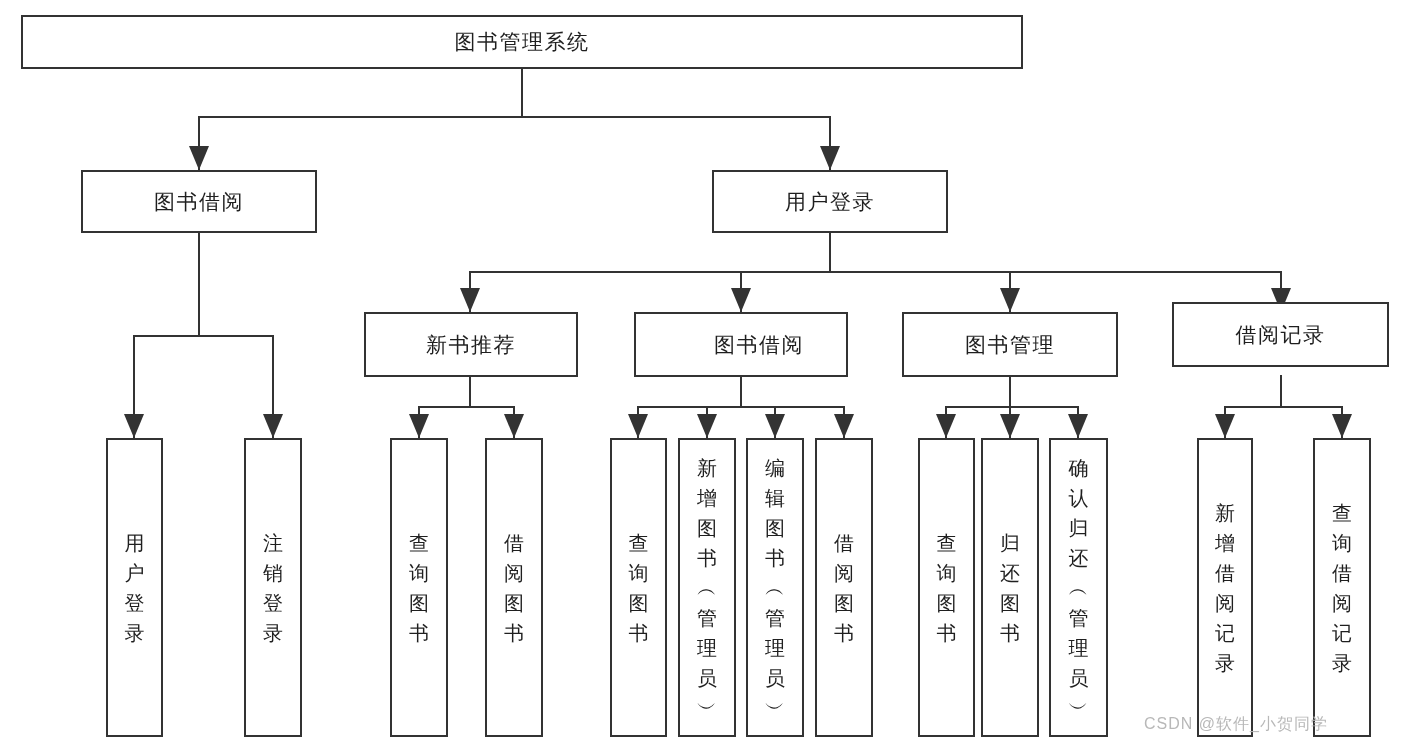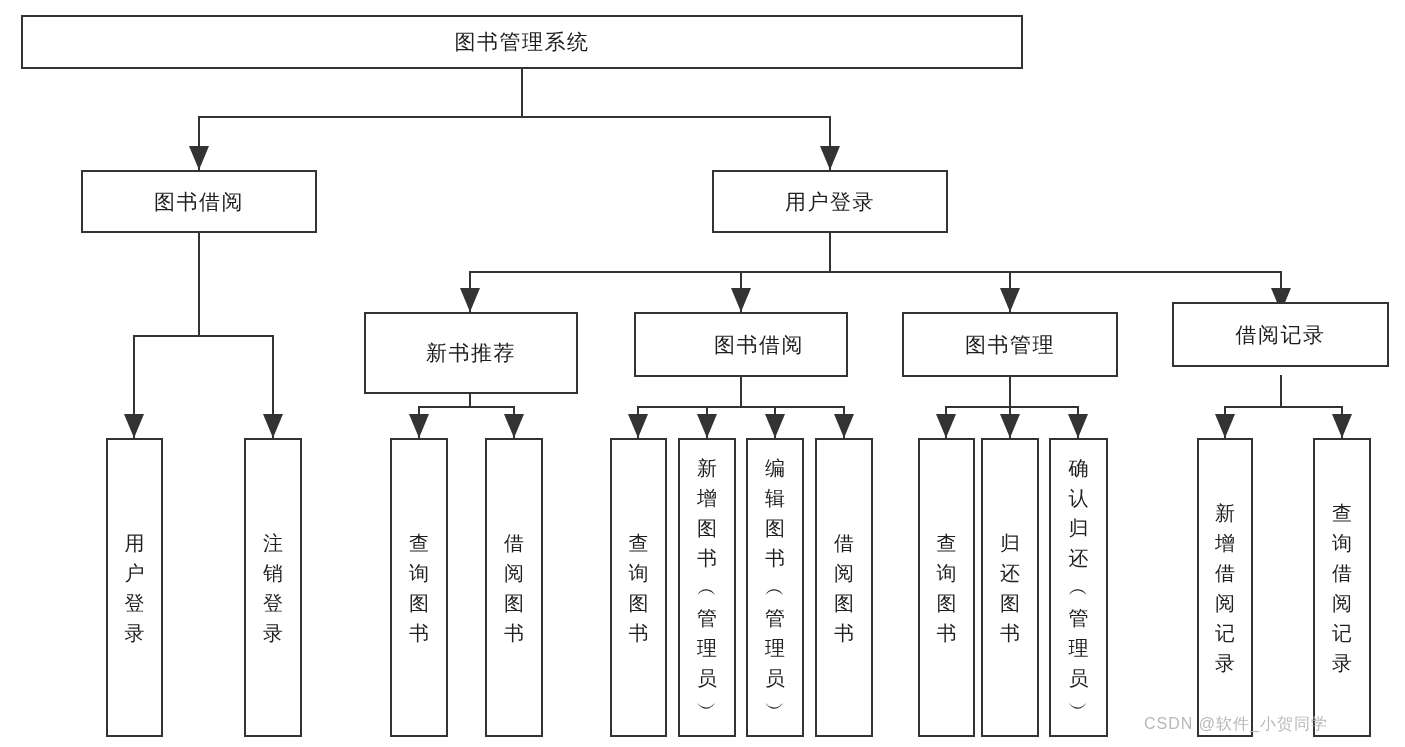--- a/index.html
+++ b/index.html
@@ -78,21 +78,21 @@
     <span class="hlabel">图书管理系统</span>
   </div>
 
   <div class="box" style="left:81px; top:170px; width:236px; height:63px;">
     <span class="hlabel">图书借阅</span>
   </div>
   <div class="box" style="left:712px; top:170px; width:236px; height:63px;">
     <span class="hlabel">用户登录</span>
   </div>
 
-  <div class="box" style="left:364px; top:312px; width:214px; height:82px;align-items:center;">
+  <div class="box" style="left:364px; top:312px; width:214px; height:65px;align-items:center;">
     <span class="hlabel">新书推荐</span>
   </div>
   <div class="box" style="left:634px; top:312px; width:214px; height:65px;padding-left:36px;">
     <span class="hlabel">图书借阅</span>
   </div>
   <div class="box" style="left:902px; top:312px; width:216px; height:65px;">
     <span class="hlabel">图书管理</span>
   </div>
   <div class="box" style="left:1172px; top:302px; width:217px; height:65px;">
     <span class="hlabel">借阅记录</span>

